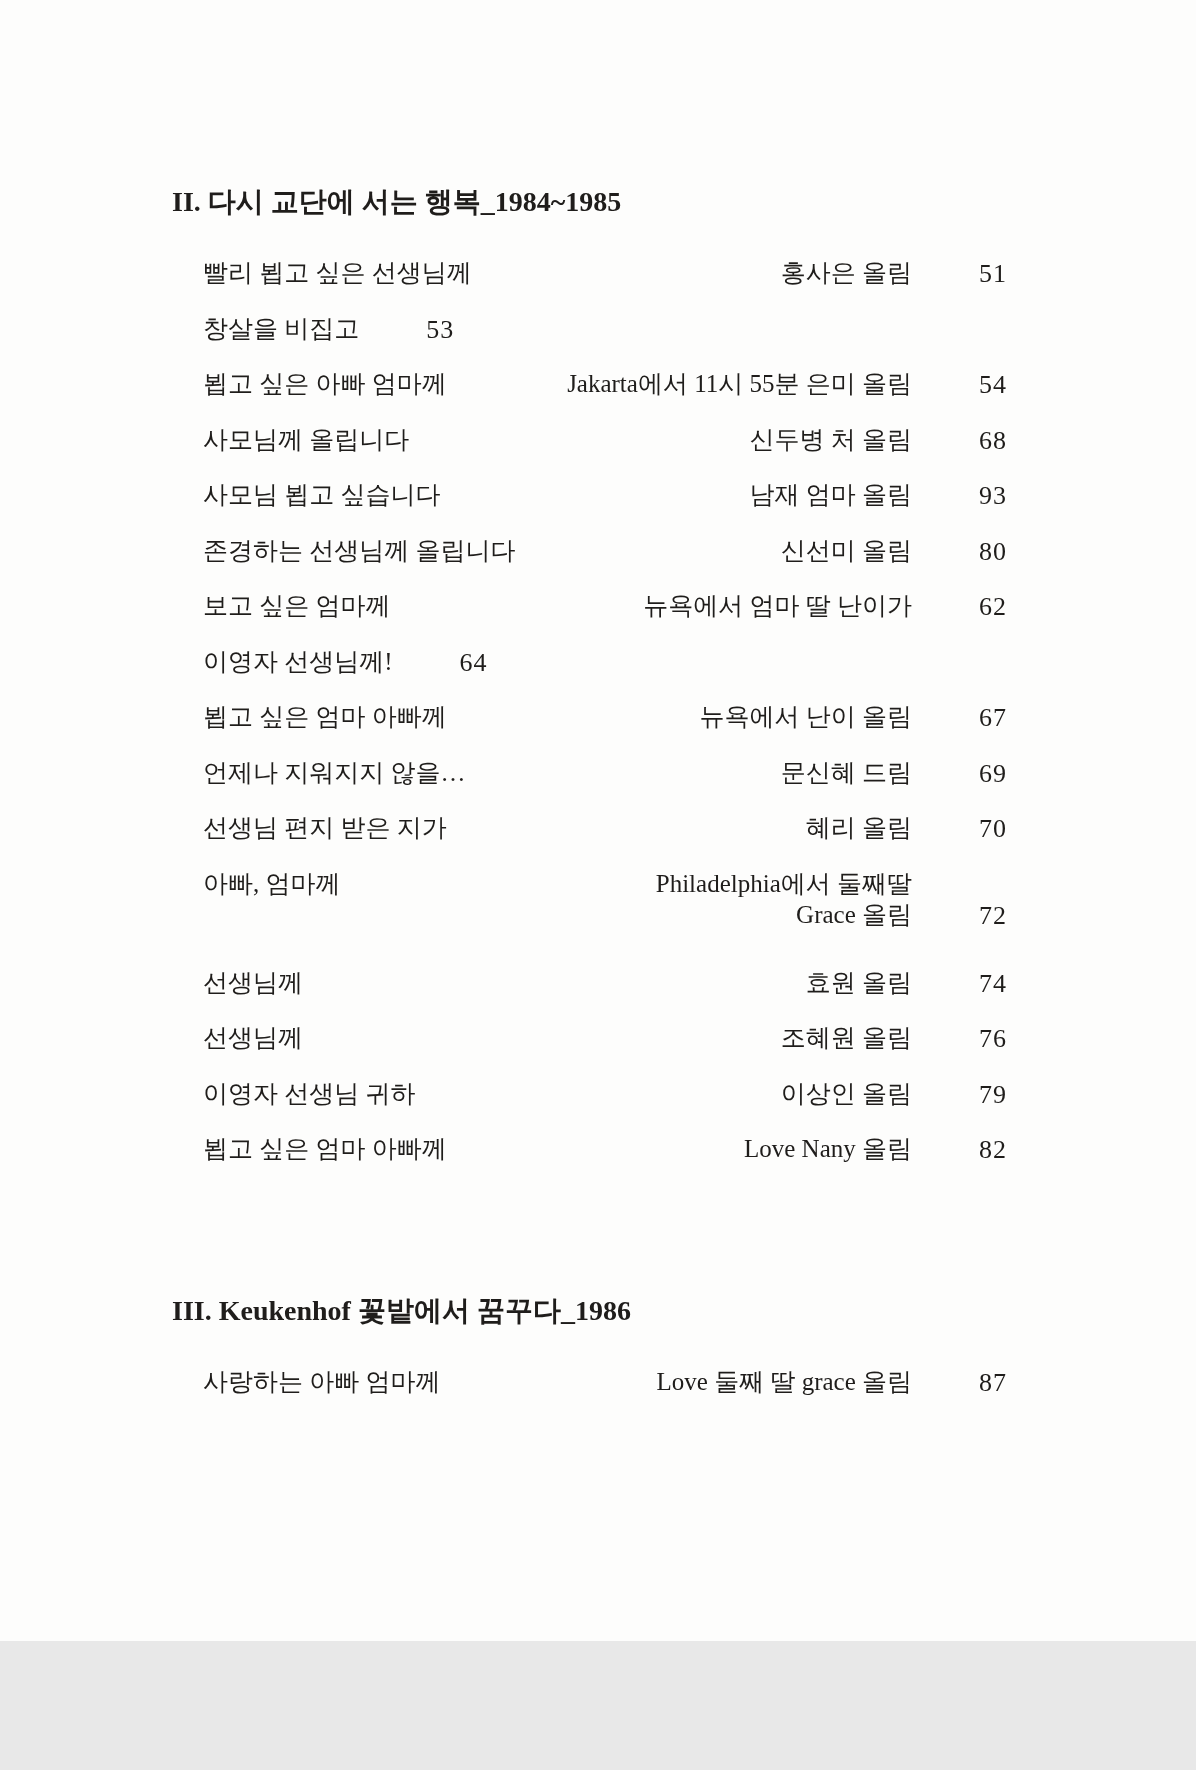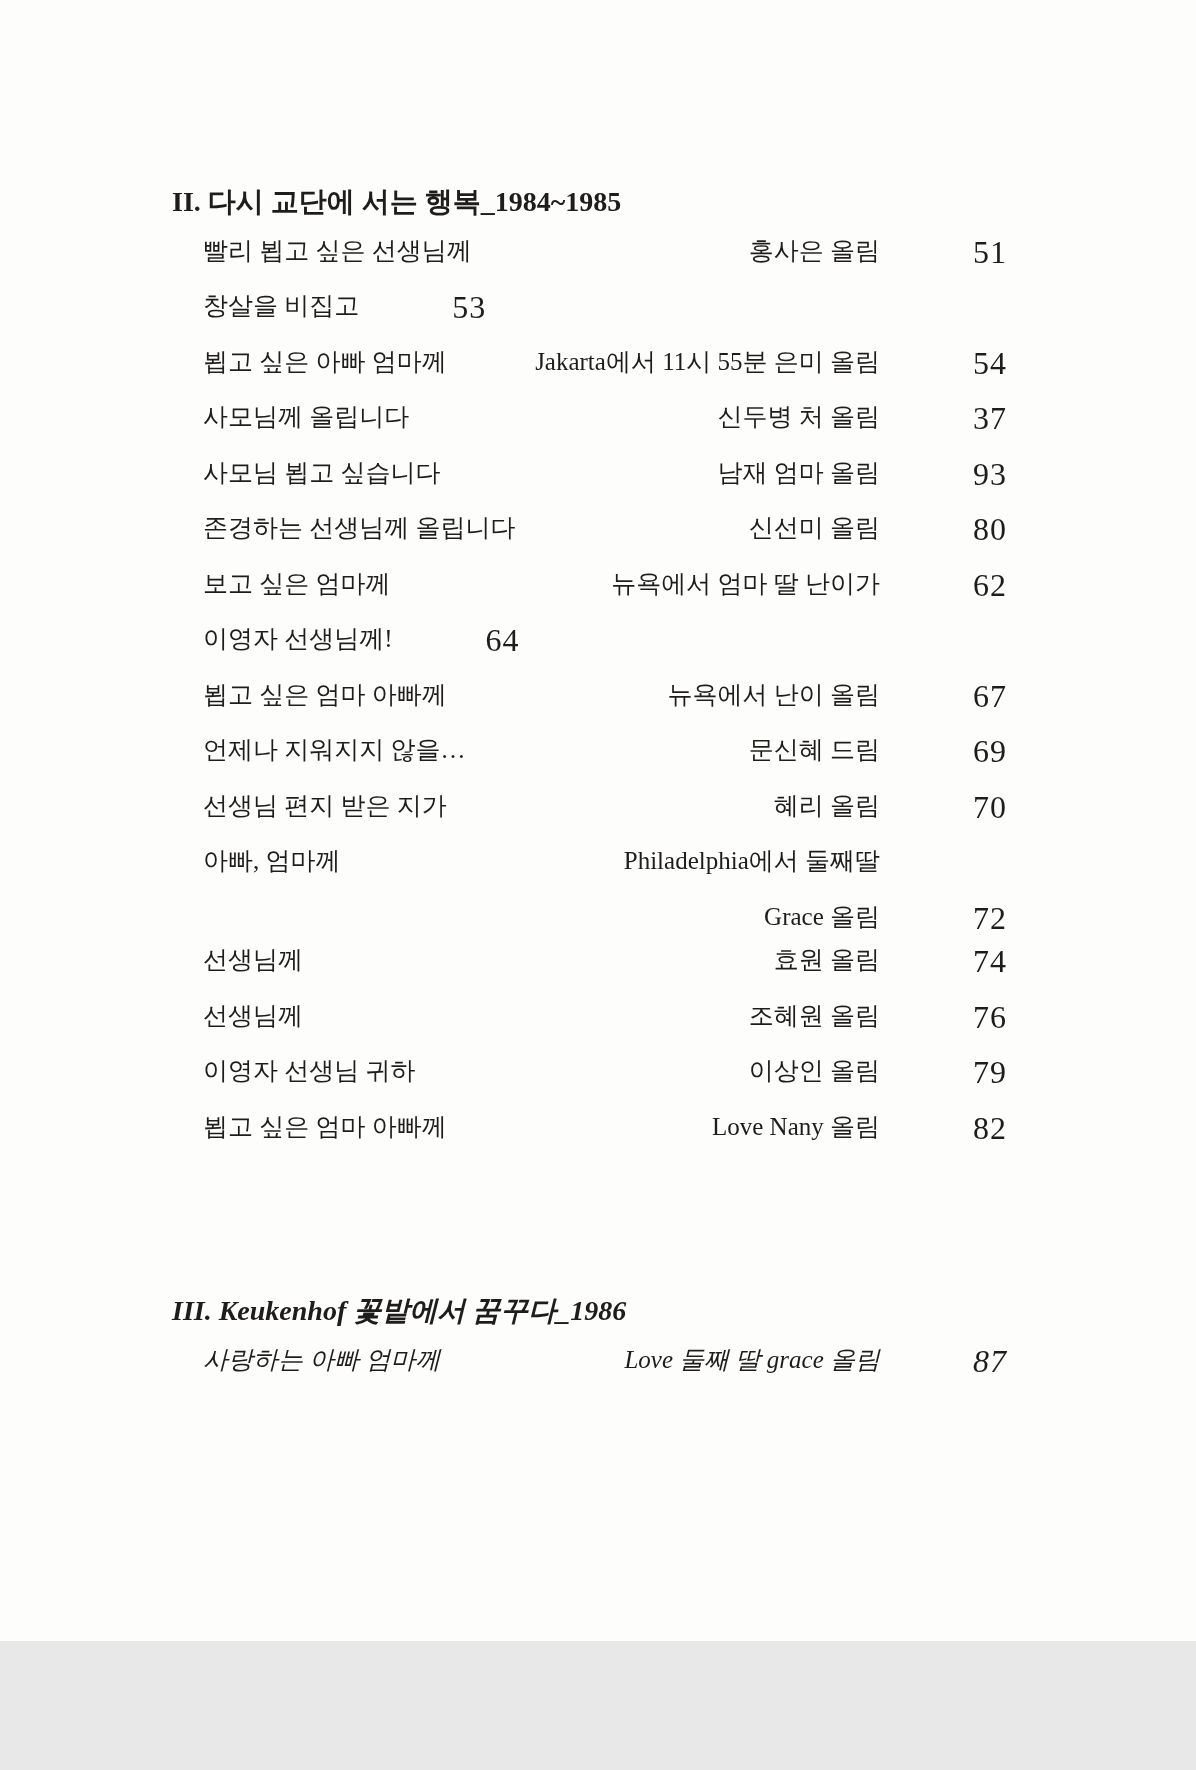--- a/index.html
+++ b/index.html
@@ -14,58 +14,56 @@
     margin: 0 auto;
     background: #fdfdfc;
     color: #1f1d1b;
     font-family: "Liberation Serif", "DejaVu Serif", serif;
     box-sizing: border-box;
     padding: 184px 189px 0 172px;
     overflow: hidden;
   }
   .toc-section + .toc-section {
     margin-top: 128px;
-    font-style: italic;
   }
   .section-heading {
     margin: 0;
     font-size: 28px;
     font-weight: 700;
     line-height: 1.27;
     white-space: pre;
   }
   .entries {
     margin-top: 14px;
   }
   .toc-row {
     display: flex;
-    align-items: flex-start;
+    align-items: flex-end;
     height: 55.5px;
     font-size: 25px;
-    gap: 32px;
   }
   .toc-row.wrap-line {
     height: 31px;
     margin-bottom: 12.5px;
   }
   .toc-row .title {
     padding-left: 31px;
     white-space: pre;
     flex: none;
   }
   .toc-row .author {
     flex: 1;
     text-align: right;
     white-space: pre;
   }
   .toc-row .page-num {
     width: 95px;
     flex: none;
     text-align: right;
-    font-size: 32px;
+    font-size: 26px;
     letter-spacing: 1px;
   }
 </style>
 </head>
 <body>
 
 <main class="page">
   <div id="sections-root">
   <section class="toc-section">
     <h2 class="section-heading">II. 다시 교단에 서는 행복_1984~1985</h2>
@@ -93,21 +91,21 @@
       <span class="author">Jakarta에서 11시 55분 은미 올림</span>
       <span class="page-num">54</span>
     </div>
 
   </div>
 
   <div class="toc-entry">
     <div class="toc-row main-line">
       <span class="title">사모님께 올립니다</span>
       <span class="author">신두병 처 올림</span>
-      <span class="page-num">37</span>
+      <span class="page-num">68</span>
     </div>
 
   </div>
 
   <div class="toc-entry">
     <div class="toc-row main-line">
       <span class="title">사모님 뵙고 싶습니다</span>
       <span class="author">남재 엄마 올림</span>
       <span class="page-num">93</span>
     </div>

